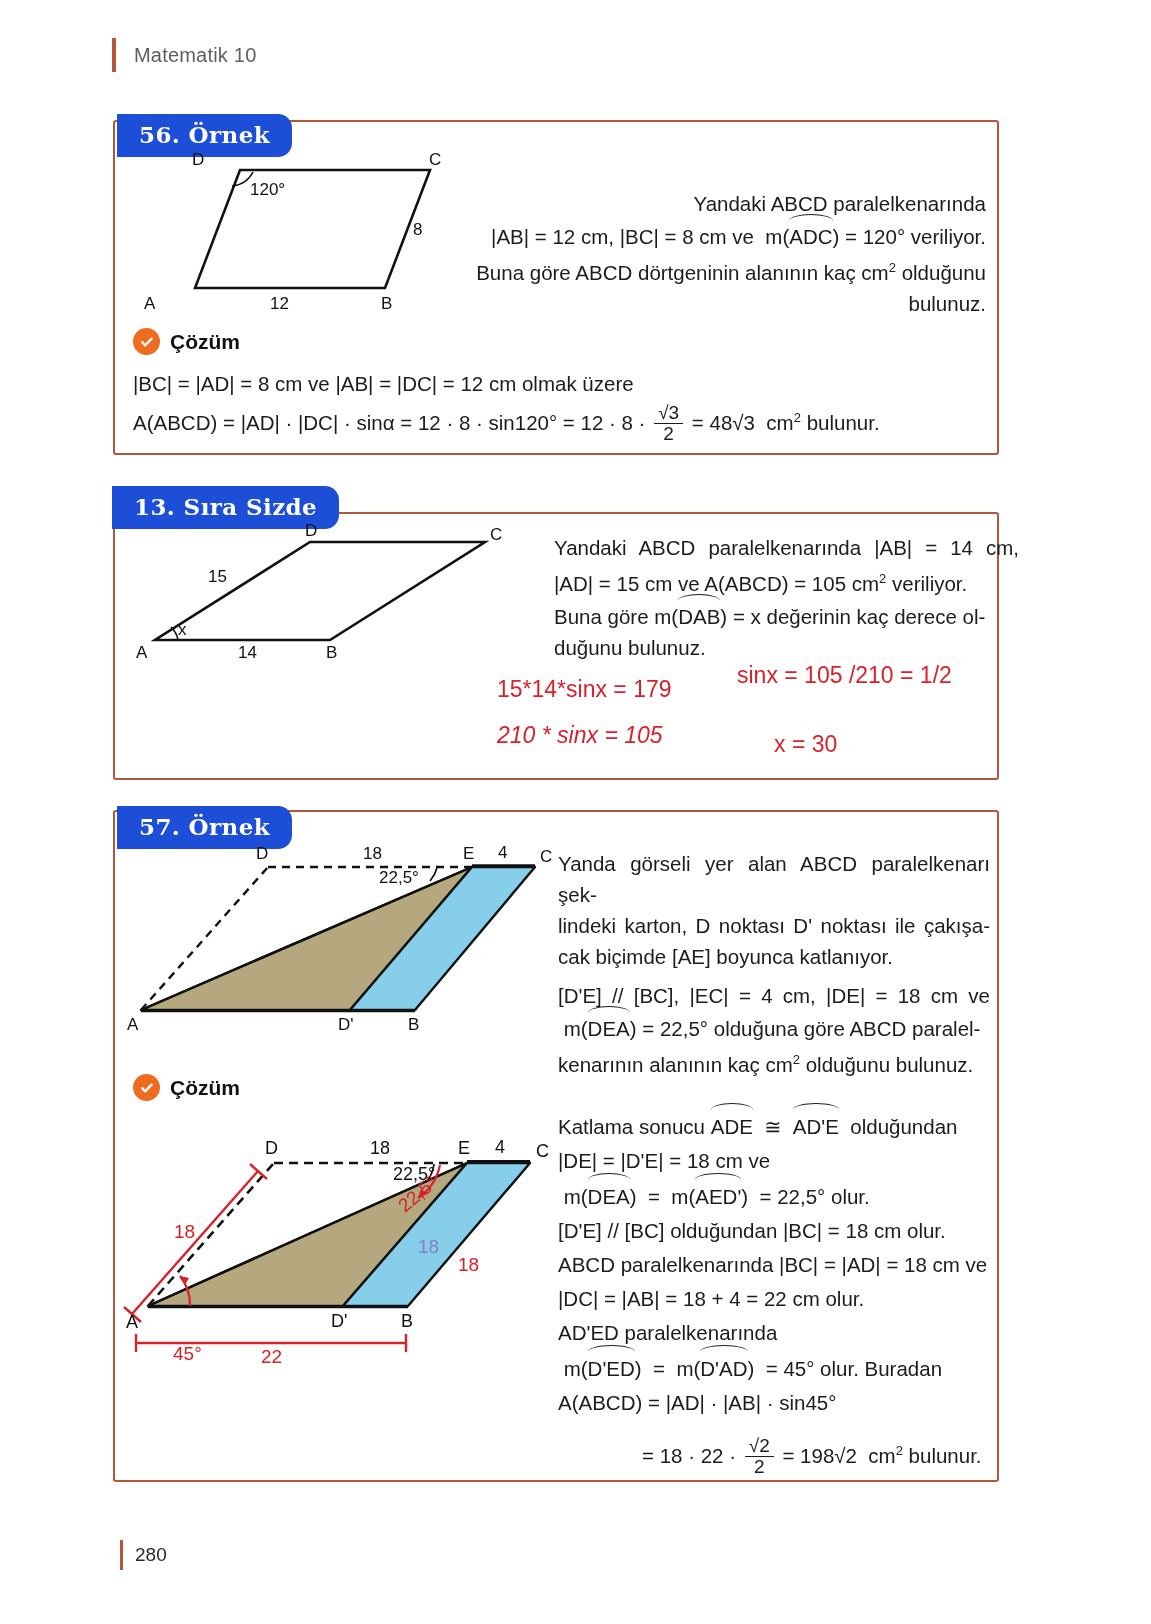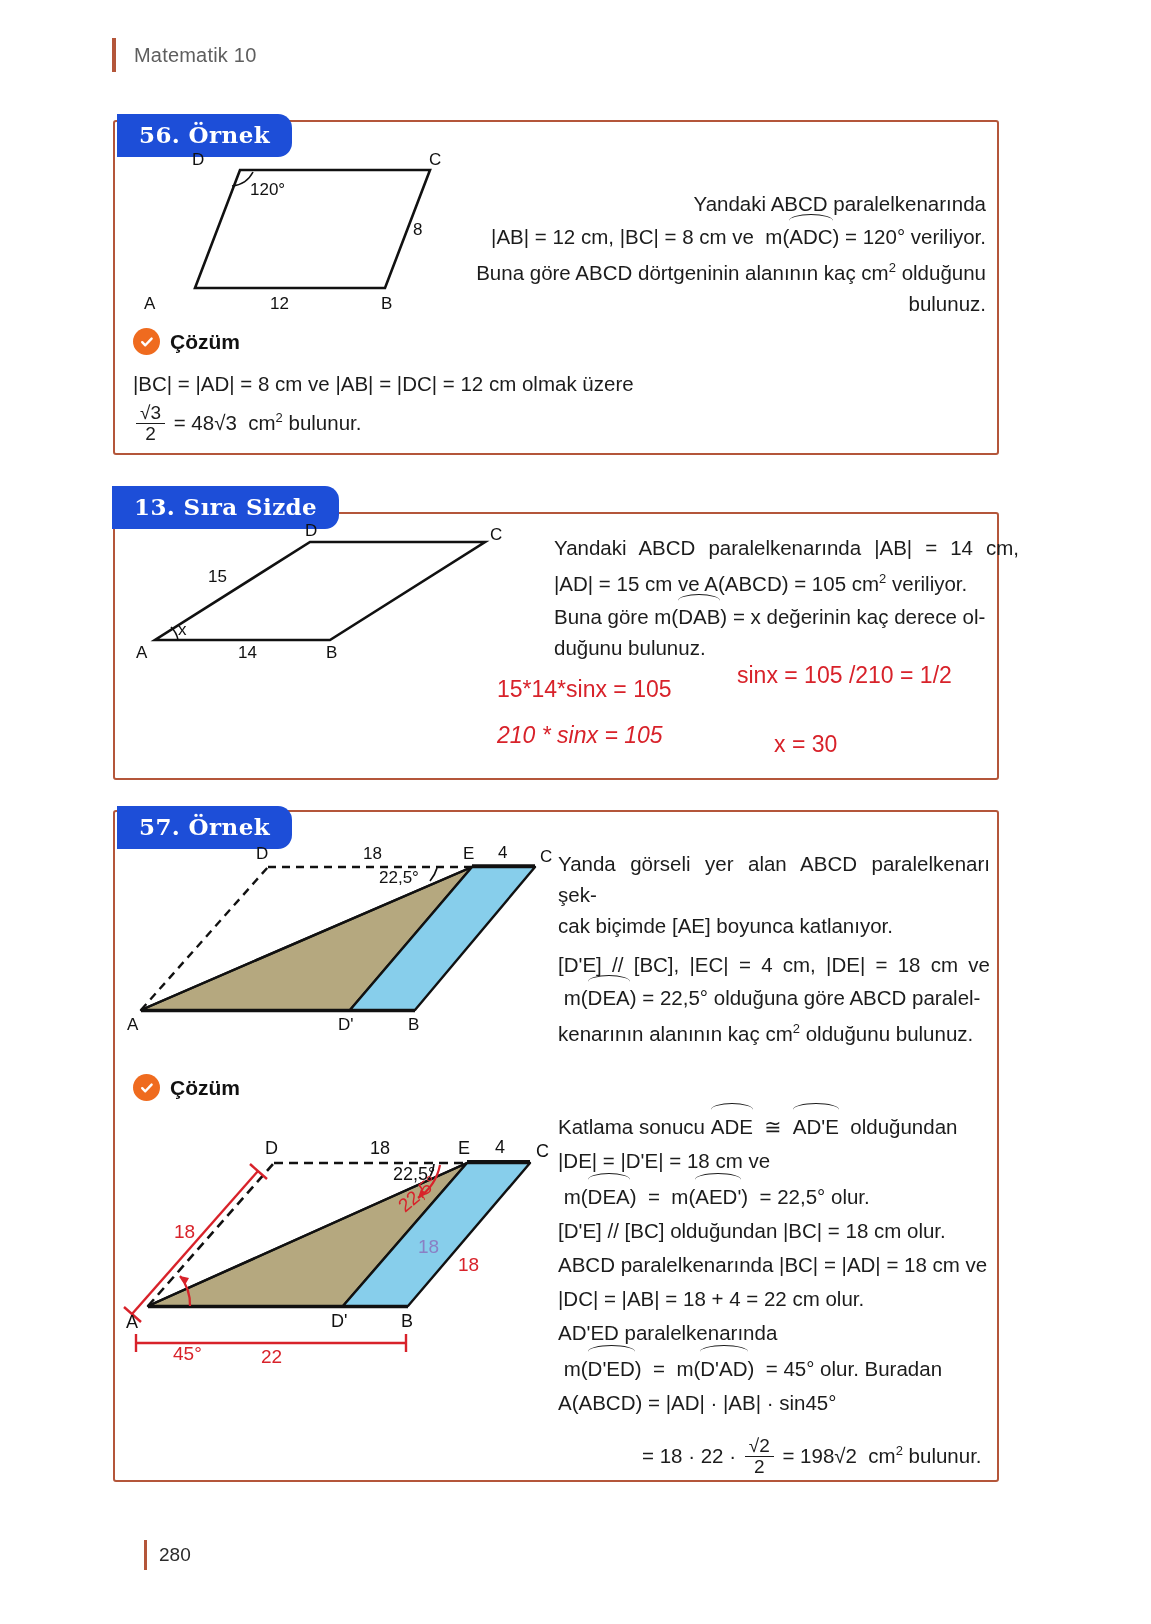--- a/index.html
+++ b/index.html
@@ -41,21 +41,21 @@
   
   .frac{display:inline-block;text-align:center;vertical-align:middle;
         font-size:19px;line-height:1.06;position:relative;top:-1px;margin:0 3px;}
   .frac .num{display:block;padding:0 4px;}
   .frac .den{display:block;border-top:1.5px solid #1c1c1c;padding:0 4px;}
 
   
   .red{position:absolute;color:#d8222a;font-size:23px;line-height:30px;white-space:nowrap;}
 
   
-  .ftr{position:absolute;left:112px;top:1540px;display:flex;align-items:center;gap:12px;padding-left:32px;}
+  .ftr{position:absolute;left:88px;top:1540px;display:flex;align-items:center;gap:12px;padding-left:32px;}
   .ftr-bar{width:3px;height:30px;background:#b4563a;}
   .ftr-num{font-size:19px;color:#2b2b2b;}
 
   svg{overflow:visible;}
   .dg{position:absolute;}
 </style>
 </head>
 <body>
 
 <div class="page">
@@ -93,20 +93,21 @@
   <div class="coz" style="left:133px;top:328px;">
     <span class="coz-ic">
       <svg width="16" height="16" viewBox="0 0 16 16">
           <path d="M3.2 8.2 L6.3 11.3 L12.6 4.6" fill="none" stroke="#fff" stroke-width="2.4" stroke-linecap="round" stroke-linejoin="round"></path>
         </svg>
     </span>
     <span class="coz-lb">Çözüm</span>
   </div>
   <div class="txt" style="left:133px;top:368px;width:700px;">|BC| = |AD|  = 8 cm ve |AB| = |DC| = 12 cm olmak üzere</div>
   <div class="txt" style="left:133px;top:402px;width:760px;">
+    <span>A(ABCD) = |AD| · |DC| · sinα = 12 · 8 · sin120° = 12 · 8 ·</span>
     <span class="frac">
       <span class="num">√3</span>
       <span class="den">2</span>
     </span>
     <span>= 48√3&nbsp; cm<span class="sup">2</span> bulunur.</span>
   </div>
 
   <div class="box" style="left:113px;top:512px;width:886px;height:268px;"></div>
   <div class="tab" style="left:112px;top:486px;">13. Sıra Sizde</div>
 
@@ -124,21 +125,21 @@
     </svg>
   </div>
 
   <div class="txt just" style="left:554px;top:532px;width:465px;">
     <div style="text-align:justify;text-align-last:justify;">Yandaki ABCD paralelkenarında |AB| = 14 cm,</div>
     <div>|AD| = 15 cm ve A(ABCD) = 105 cm<span class="sup">2</span> veriliyor.</div>
     <div>Buna göre m(<span class="arcwrap"><span class="arc"></span>DAB</span>) = x değerinin kaç derece ol-</div>
     <div>duğunu bulunuz.</div>
   </div>
 
-  <div class="red" style="left:497px;top:674px;">15*14*sinx = 105</div>
+  <div class="red" style="left:497px;top:674px;">15*14*sinx = 179</div>
   <div class="red" style="left:497px;top:720px;font-style:italic;">210 * sinx = 105</div>
   <div class="red" style="left:737px;top:660px;">sinx = 105 /210 = 1/2</div>
   <div class="red" style="left:774px;top:729px;">x = 30</div>
 
   <div class="box" style="left:113px;top:810px;width:886px;height:672px;"></div>
   <div class="tab" style="left:117px;top:806px;">57. Örnek</div>
 
   <div class="dg" style="left:125px;top:845px;width:430px;height:190px;">
     <svg width="430" height="190" viewBox="0 0 430 190">
       <polygon points="16,165 225,165 347,22" fill="#b5a87f" stroke="#111" stroke-width="2.4" stroke-linejoin="round"></polygon>
@@ -156,20 +157,21 @@
       <text x="373" y="13" font-family="Liberation Sans, sans-serif" font-size="17" fill="#111">4</text>
       <text x="254" y="38" font-family="Liberation Sans, sans-serif" font-size="17" fill="#111">22,5°</text>
       <text x="2" y="185" font-family="Liberation Sans, sans-serif" font-size="17" fill="#111">A</text>
       <text x="213" y="185" font-family="Liberation Sans, sans-serif" font-size="17" fill="#111">D'</text>
       <text x="283" y="185" font-family="Liberation Sans, sans-serif" font-size="17" fill="#111">B</text>
     </svg>
   </div>
 
   <div class="txt just" style="left:558px;top:848px;width:432px;">
     <div>Yanda görseli yer alan ABCD paralelkenarı şek-</div>
+    <div style="text-align:justify;text-align-last:justify;">lindeki karton, D noktası D' noktası ile çakışa-</div>
     <div>cak biçimde [AE] boyunca katlanıyor.</div>
     <div style="margin-top:8px;text-align:justify;text-align-last:justify;">[D'E] // [BC], |EC| = 4 cm, |DE| = 18 cm ve</div>
     <div>&nbsp;m(<span class="arcwrap"><span class="arc"></span>DEA</span>) = 22,5° olduğuna göre ABCD paralel-</div>
     <div>kenarının alanının kaç cm<span class="sup">2</span> olduğunu bulunuz.</div>
   </div>
 
   <div class="coz" style="left:133px;top:1074px;">
     <span class="coz-ic">
       <svg width="16" height="16" viewBox="0 0 16 16">
           <path d="M3.2 8.2 L6.3 11.3 L12.6 4.6" fill="none" stroke="#fff" stroke-width="2.4" stroke-linecap="round" stroke-linejoin="round"></path>

